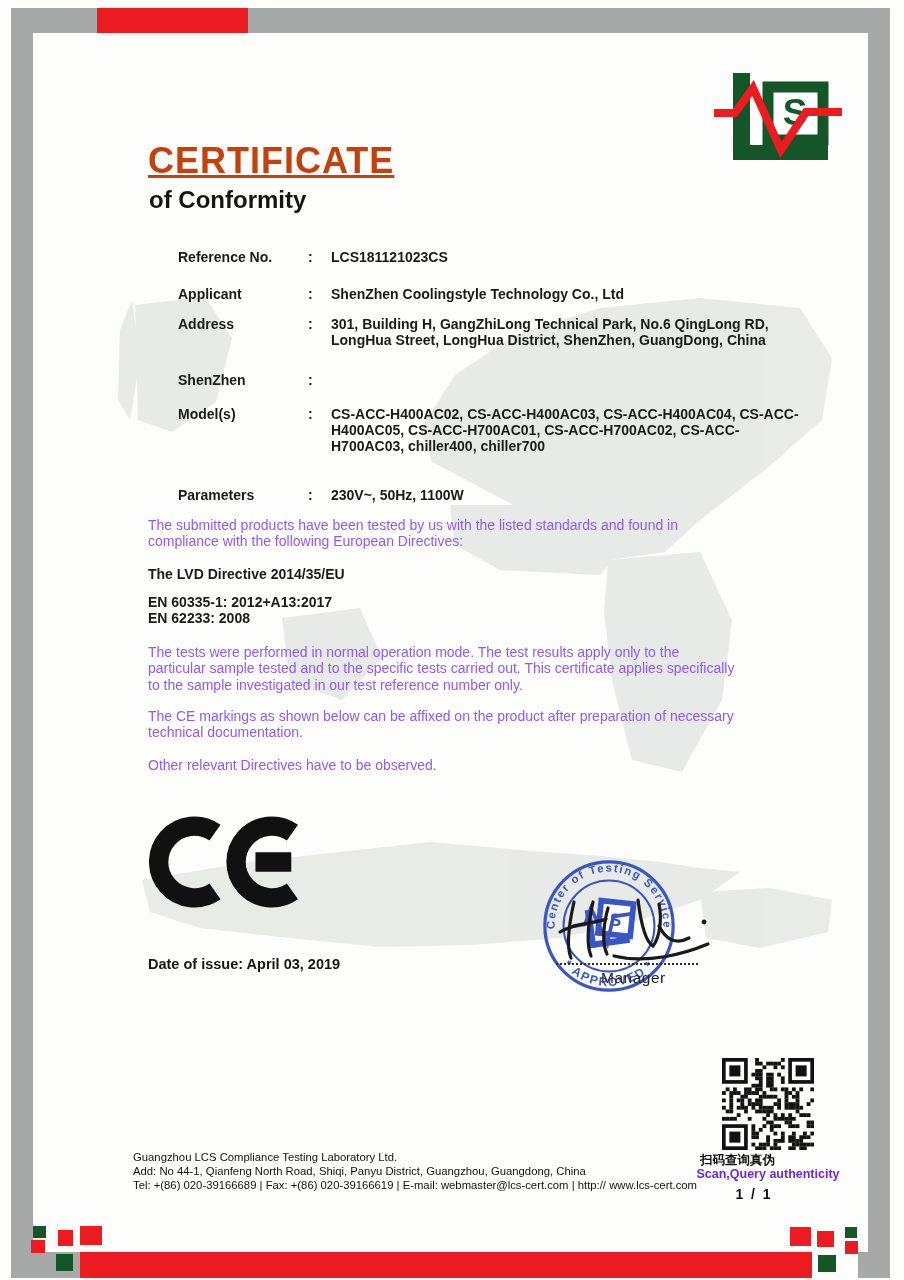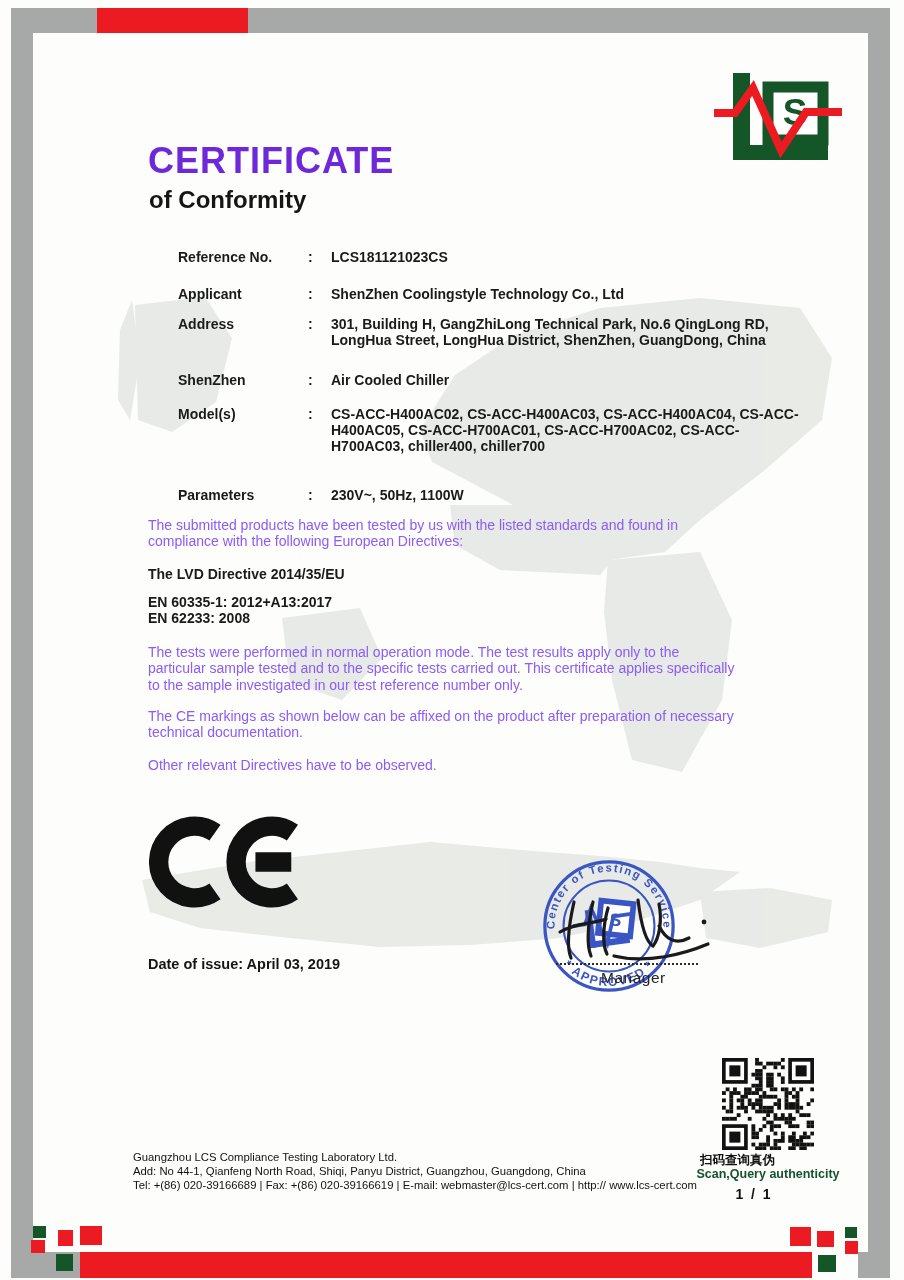--- a/index.html
+++ b/index.html
@@ -7,32 +7,32 @@
     position:relative;width:904px;height:1280px;margin:0 auto;
     background:#fdfdfc;overflow:hidden;
     font-family:"Liberation Sans","DejaVu Sans",sans-serif;color:#1c1c1c;
   }
   .deco{position:absolute;z-index:2;}
   .gray{background:#a6a9a7;}
   .red{background:#ec1b22;}
   .green{background:#145627;}
   .watermark{position:absolute;left:0;top:0;z-index:1;}
   .content{position:absolute;z-index:3;}
-  .title1{font-size:36px;font-weight:bold;letter-spacing:1px;color:#6d28d9;}
+  .title1{font-size:36px;font-weight:bold;letter-spacing:1px;color:#c2410c;text-decoration:underline;}
   .title2{font-size:24px;font-weight:bold;color:#151515;}
   .frow{display:flex;width:630px;font-size:14px;font-weight:bold;line-height:15.8px;color:#1a1a1a;padding-left:30px;}
   .flabel{width:130px;flex:0 0 130px;}
   .fcolon{width:23px;flex:0 0 23px;}
   .fvalue{flex:1;}
   .para{width:588px;font-size:14px;line-height:16.4px;color:#8b5cf6;}
   .boldline{font-size:14px;font-weight:bold;line-height:15.8px;color:#1a1a1a;}
   .datefield{font-size:14.5px;font-weight:bold;color:#151515;}
   .footer-line{font-size:11.3px;line-height:13.6px;color:#121212;}
   .qr-zh{width:136px;text-align:left;font-size:12.5px;font-weight:bold;color:#111;}
-  .qr-en{width:184px;text-align:center;font-size:12.5px;font-weight:bold;color:#14532d;}
+  .qr-en{width:184px;text-align:center;font-size:12.5px;font-weight:bold;color:#6d28d9;}
   .page-num{width:108px;text-align:center;font-size:14px;font-weight:bold;letter-spacing:2px;color:#111;}
   .sigdash{border-top:2px dotted #2a2a2a;width:142px;}
   .manager{font-size:15.5px;color:#242424;letter-spacing:0.5px;}
   svg text{font-family:"Liberation Sans","DejaVu Sans",sans-serif;}
 </style>
 </head>
 <body>
 
 <div class="page">
 
@@ -91,21 +91,20 @@
       <span class="fvalue">ShenZhen Coolingstyle Technology Co., Ltd</span>
   </div>
   <div class="content frow" style="left:148px;top:317px">
     <span class="flabel">Address</span>
       <span class="fcolon">:</span>
       <span class="fvalue">301, Building H, GangZhiLong Technical Park, No.6 QingLong RD, LongHua Street, LongHua District, ShenZhen, GuangDong, China</span>
   </div>
   <div class="content frow" style="left:148px;top:373px">
     <span class="flabel">ShenZhen</span>
       <span class="fcolon">:</span>
-      <span class="fvalue">Air Cooled Chiller</span>
   </div>
   <div class="content frow" style="left:148px;top:407px">
     <span class="flabel">Model(s)</span>
       <span class="fcolon">:</span>
       <span class="fvalue">CS-ACC-H400AC02, CS-ACC-H400AC03, CS-ACC-H400AC04, CS-ACC-H400AC05, CS-ACC-H700AC01, CS-ACC-H700AC02, CS-ACC-H700AC03, chiller400, chiller700</span>
   </div>
   <div class="content frow" style="left:148px;top:488px">
     <span class="flabel">Parameters</span>
       <span class="fcolon">:</span>
       <span class="fvalue">230V~, 50Hz, 1100W</span>

